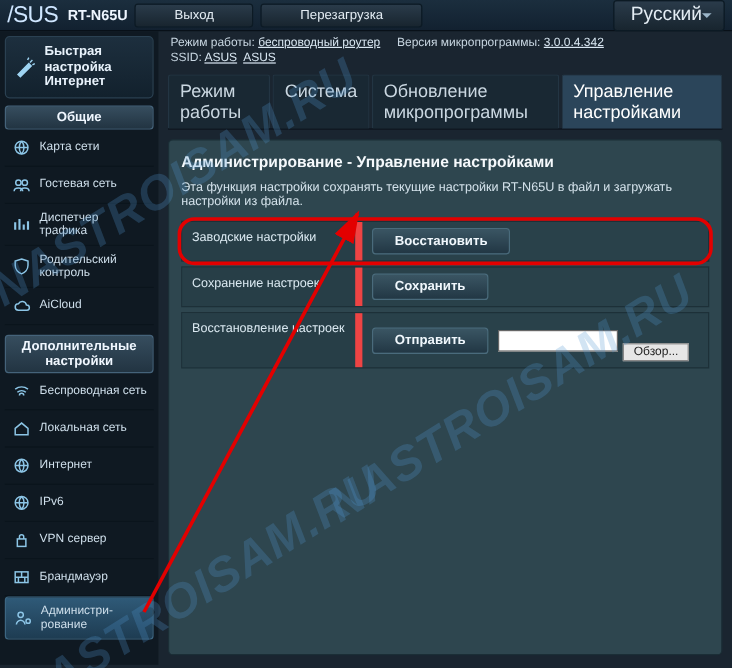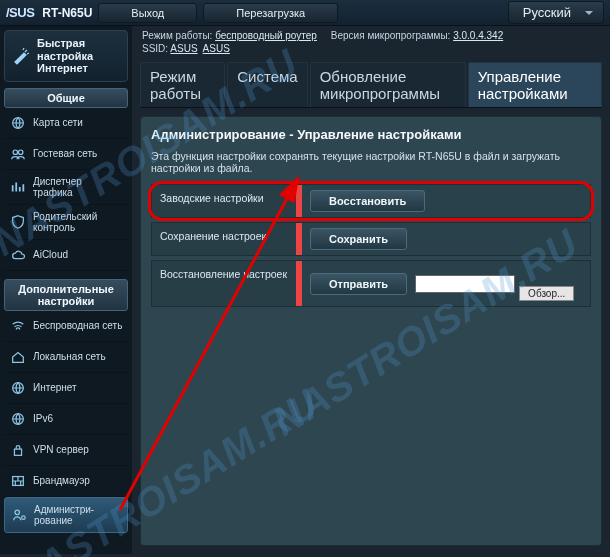--- a/index.html
+++ b/index.html
@@ -16,44 +16,44 @@
   .topbar {
     display: flex;
     align-items: center;
     height: 26px;
     background: linear-gradient(#1b2e3e,#122130);
     border-bottom: 1px solid #081018;
     padding: 0 6px;
     gap: 6px;
   }
   .brand {
-    font-weight: bold;
+    font-weight: normal;
     color: #cfe6ff;
-    font-size: 13px;
+    font-size: 19px;
     letter-spacing: -0.5px;
   }
   .model { color: #eef6ff; font-weight: bold; font-size: 12px; margin-left: 2px; }
   .topbtn {
     background: linear-gradient(#2a3b4a,#18252f);
     border: 1px solid #0c1a24;
     border-radius: 3px;
     color: #e4edf4;
     padding: 3px 32px;
     font-size: 11px;
     cursor: pointer;
   }
   .lang {
     margin-left: auto;
     background: linear-gradient(#2a3b4a,#18252f);
     border: 1px solid #0c1a24;
     border-radius: 3px;
     color: #e4edf4;
     padding: 3px 10px 3px 14px;
-    font-size: 13px;
-    display: flex; align-items: center; gap: 14px;
+    font-size: 16px;
+    display: flex; align-items: center; gap: 0;
     cursor: pointer;
   }
   .chev-down { width:0;height:0;border-left:4px solid transparent;border-right:4px solid transparent;border-top:4px solid #9cb6c9; }
 
   .container { display: flex; }
   .sidebar { width: 132px; flex: none; background: #0f1922; padding: 4px; }
   .qis {
     display: flex; align-items: center; gap: 6px;
     background: linear-gradient(#1d2f3e,#12212d);
     border: 1px solid #2b4152; border-radius: 4px;

